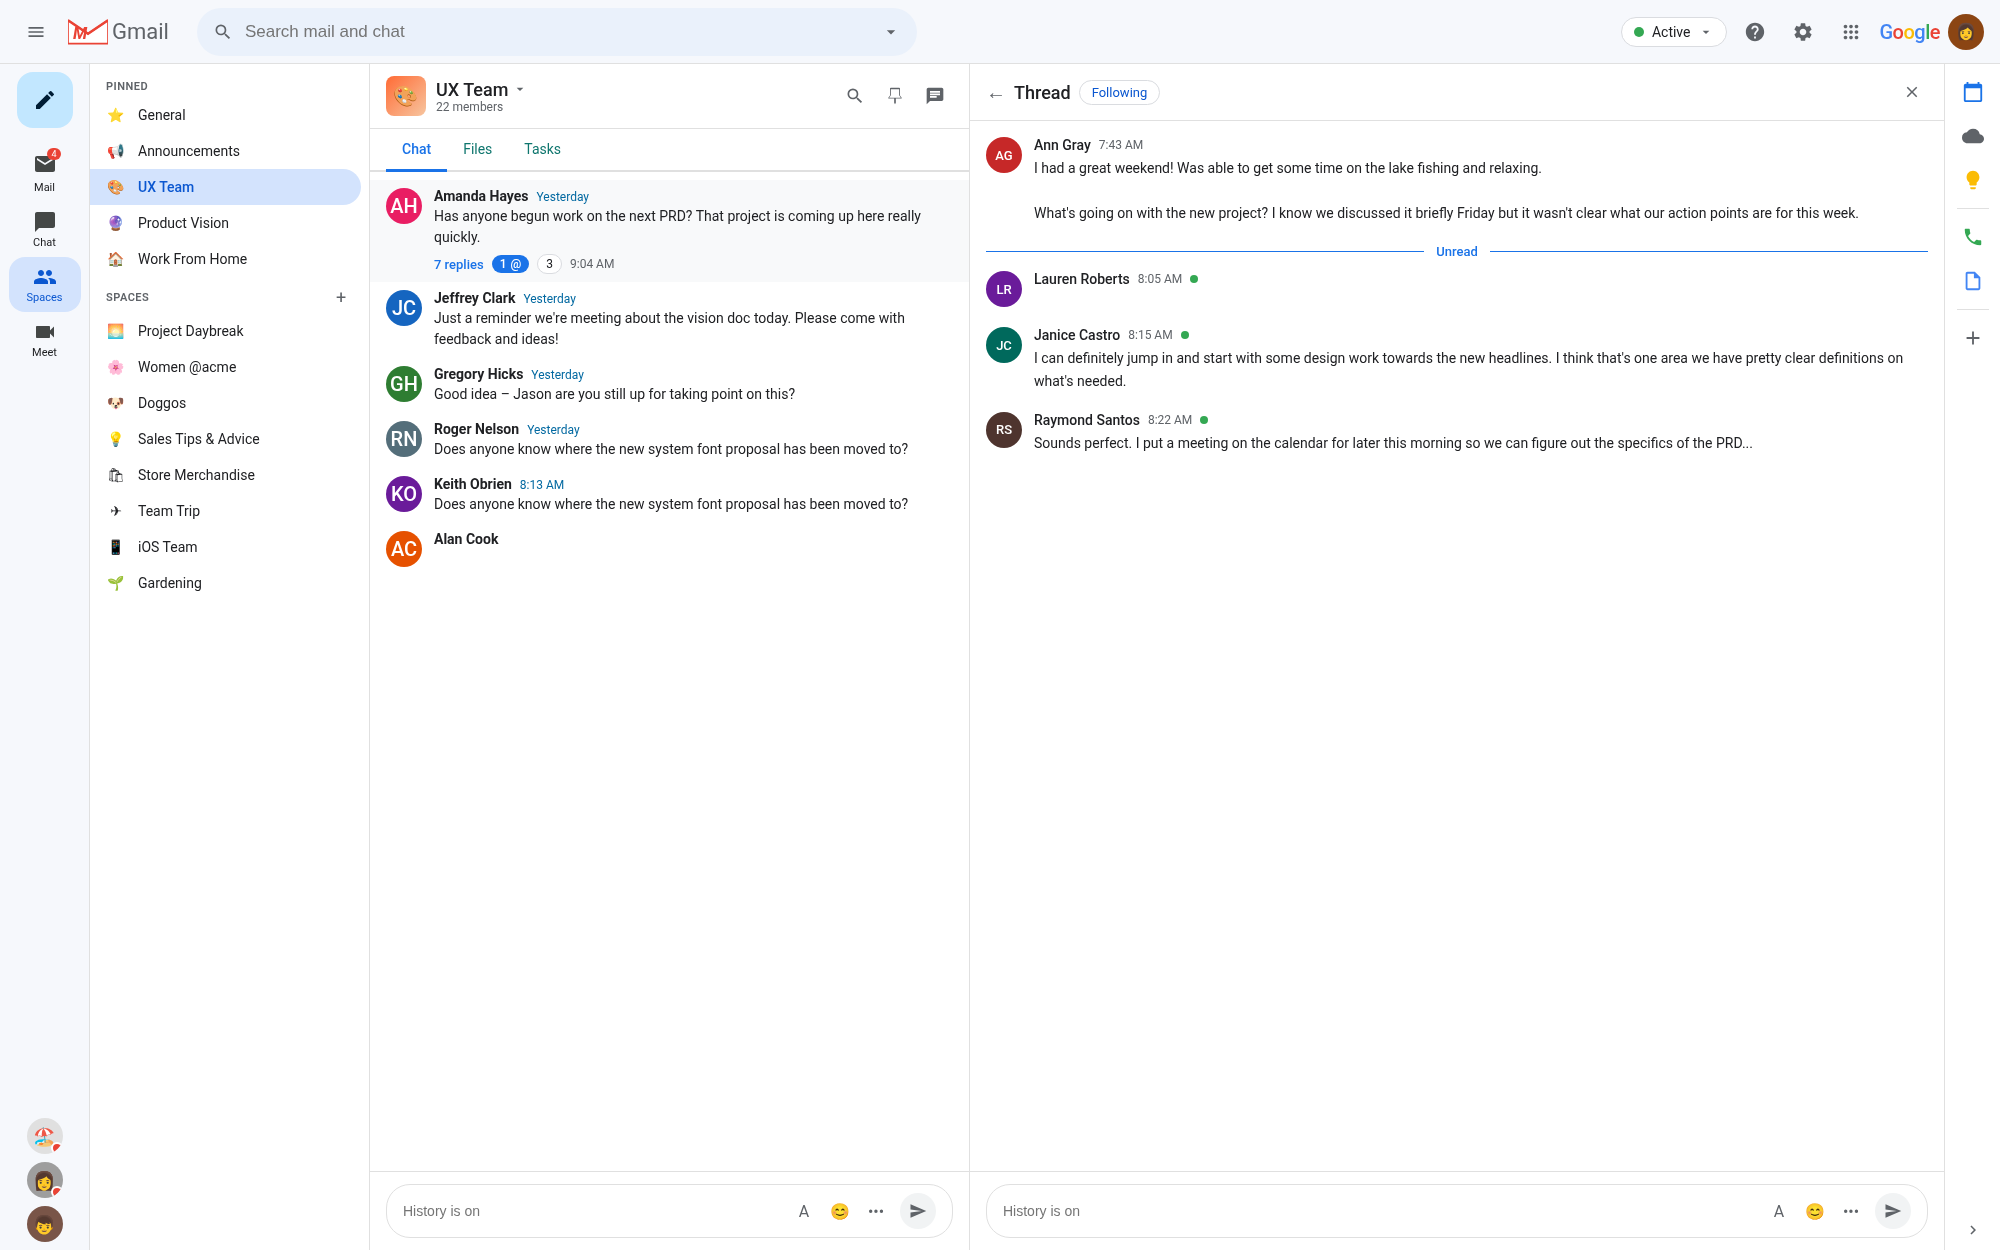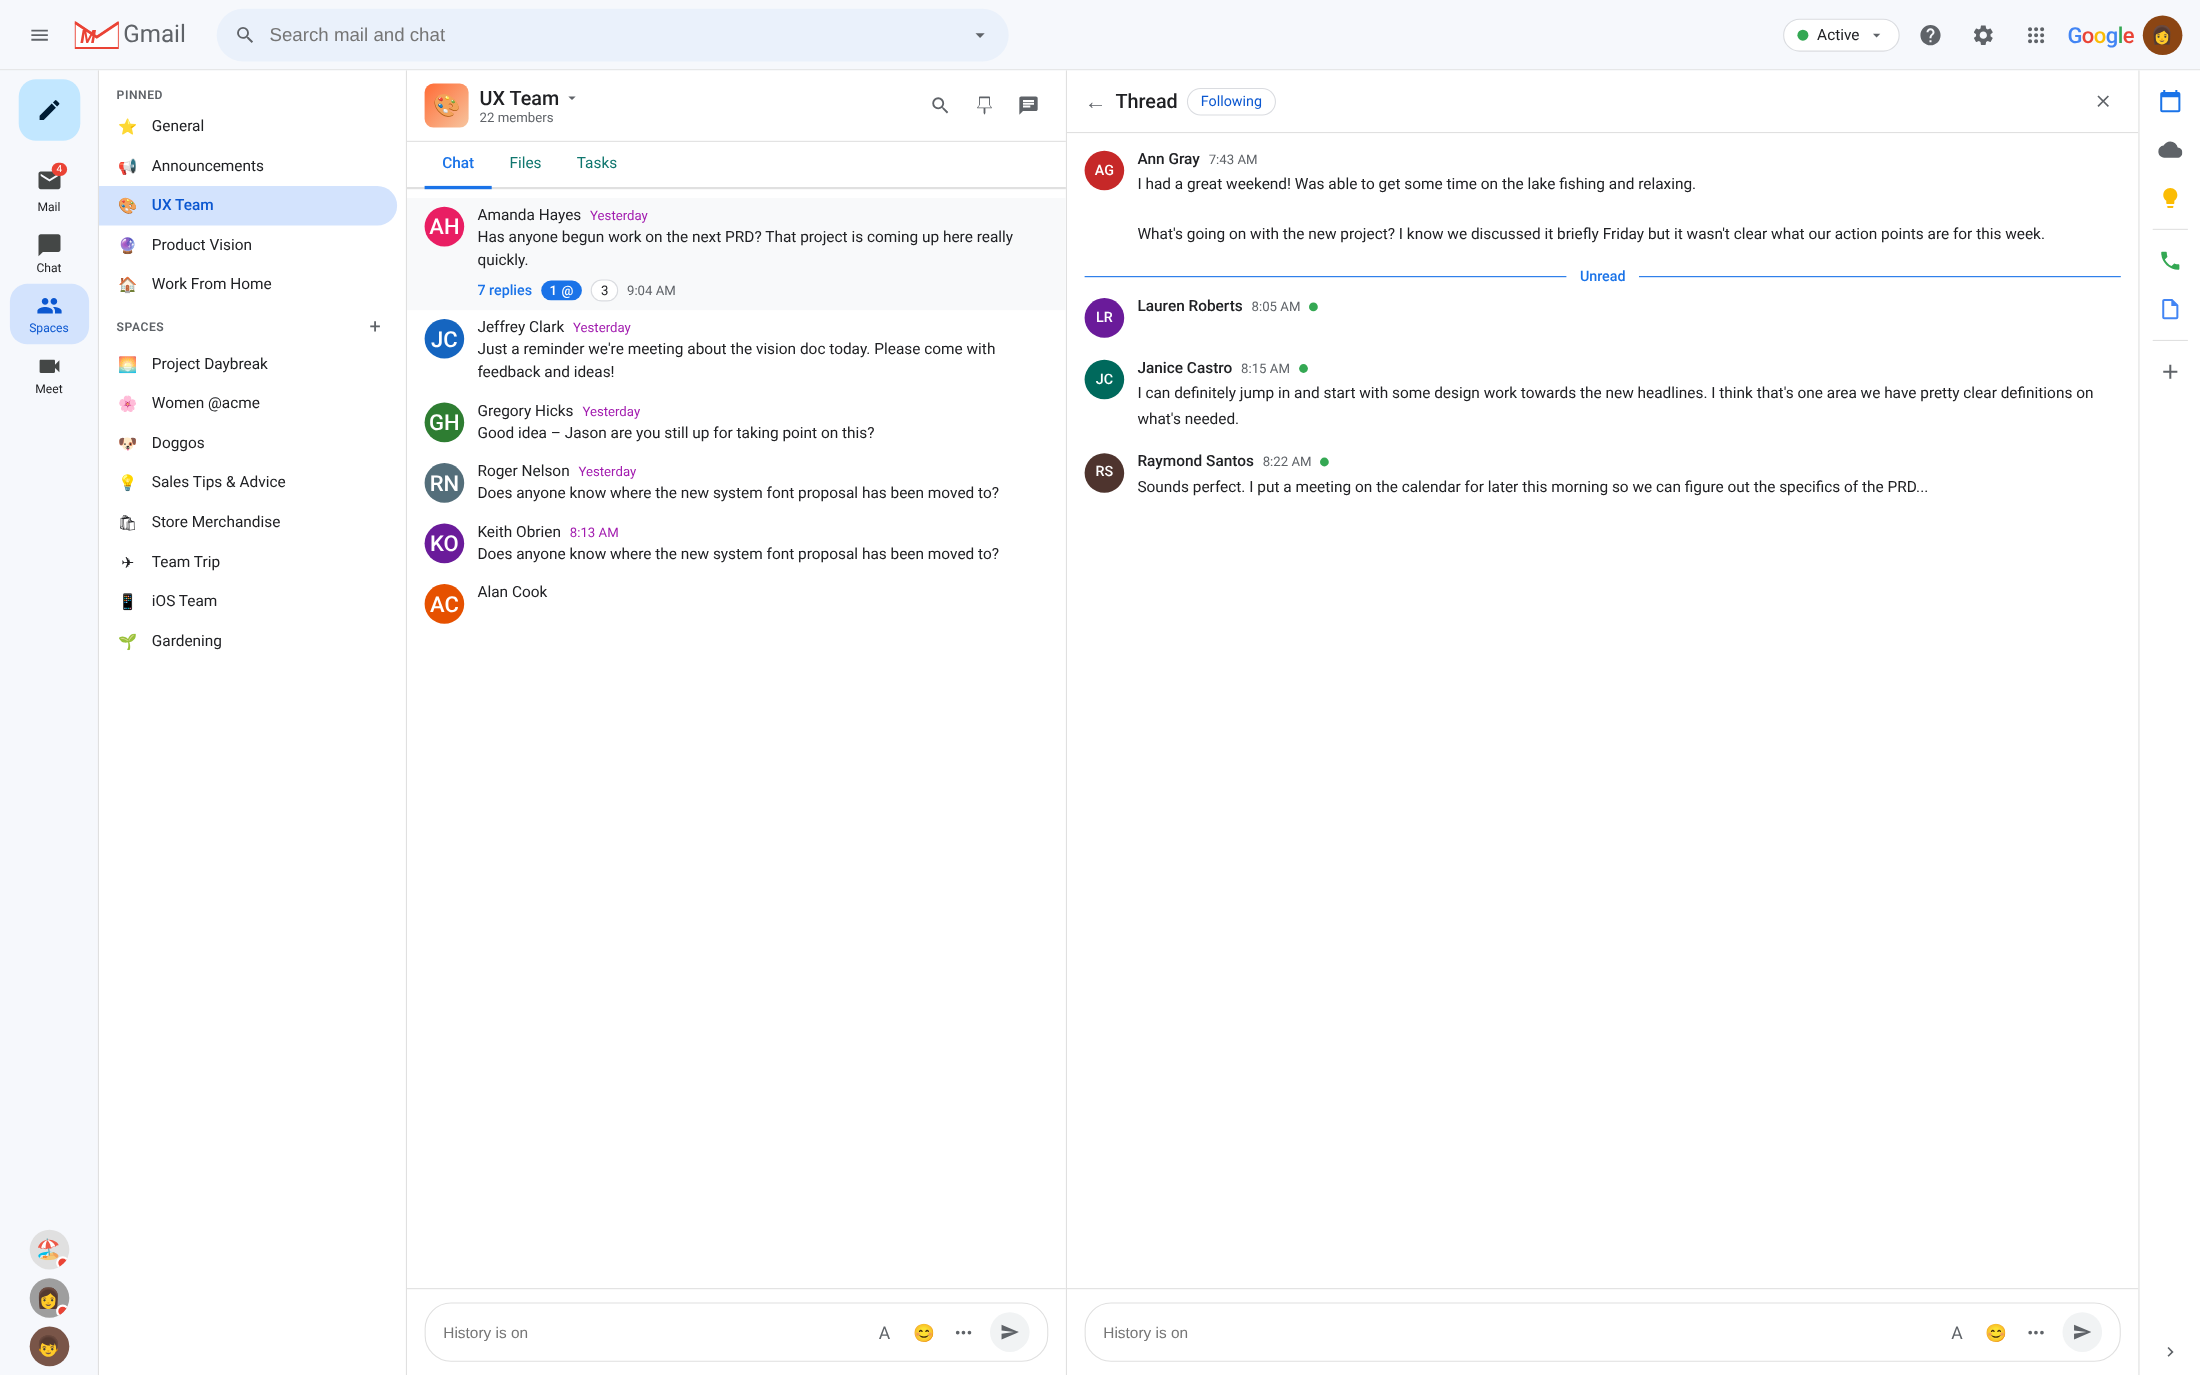--- a/index.html
+++ b/index.html
@@ -52,22 +52,22 @@
     .tab { padding: 12px 16px; font-size: 14px; cursor: pointer; color: #0f766e; border-bottom: 3px solid transparent; margin-bottom: -2px; }
     .tab.active { color: #1a73e8; border-bottom-color: #1a73e8; font-weight: 500; }
 
     
     .messages-container { flex: 1; overflow-y: auto; padding: 8px 0; }
     .message-item { padding: 8px 16px; display: flex; gap: 12px; }
     .message-item.highlighted { background: #f8f9fa; }
     .msg-avatar { width: 36px; height: 36px; border-radius: 50%; flex-shrink: 0; display: flex; align-items: center; justify-content: center; font-size: 20px; color: white; font-weight: 500; }
     .msg-content { flex: 1; }
     .msg-header { display: flex; align-items: baseline; gap: 8px; margin-bottom: 2px; }
-    .msg-name { font-size: 14px; font-weight: 400; color: #202124; }
-    .msg-time { font-size: 12px; color: #a21caf; }
+    .msg-name { font-size: 14px; font-weight: 700; color: #202124; }
+    .msg-time { font-size: 12px; color: #0369a1; }
     .msg-text { font-size: 14px; color: #202124; line-height: 1.5; }
     .reply-row { display: flex; align-items: center; gap: 8px; margin-top: 6px; }
     .reply-btn { font-size: 13px; color: #1a73e8; font-weight: 500; cursor: pointer; }
     .reply-badge { background: #1a73e8; color: white; border-radius: 12px; padding: 2px 8px; font-size: 12px; font-weight: 500; display: flex; align-items: center; gap: 4px; cursor: pointer; }
     .mention-badge { background: white; border: 1px solid #dadce0; color: #202124; border-radius: 12px; padding: 2px 8px; font-size: 12px; cursor: pointer; }
     .reply-time { font-size: 12px; color: #5f6368; }
 
     
     .chat-input-area { padding: 12px 16px; border-top: 1px solid #e0e0e0; }
     .input-box { display: flex; align-items: center; gap: 8px; background: white; border: 1px solid #e0e0e0; border-radius: 24px; padding: 8px 16px; }

